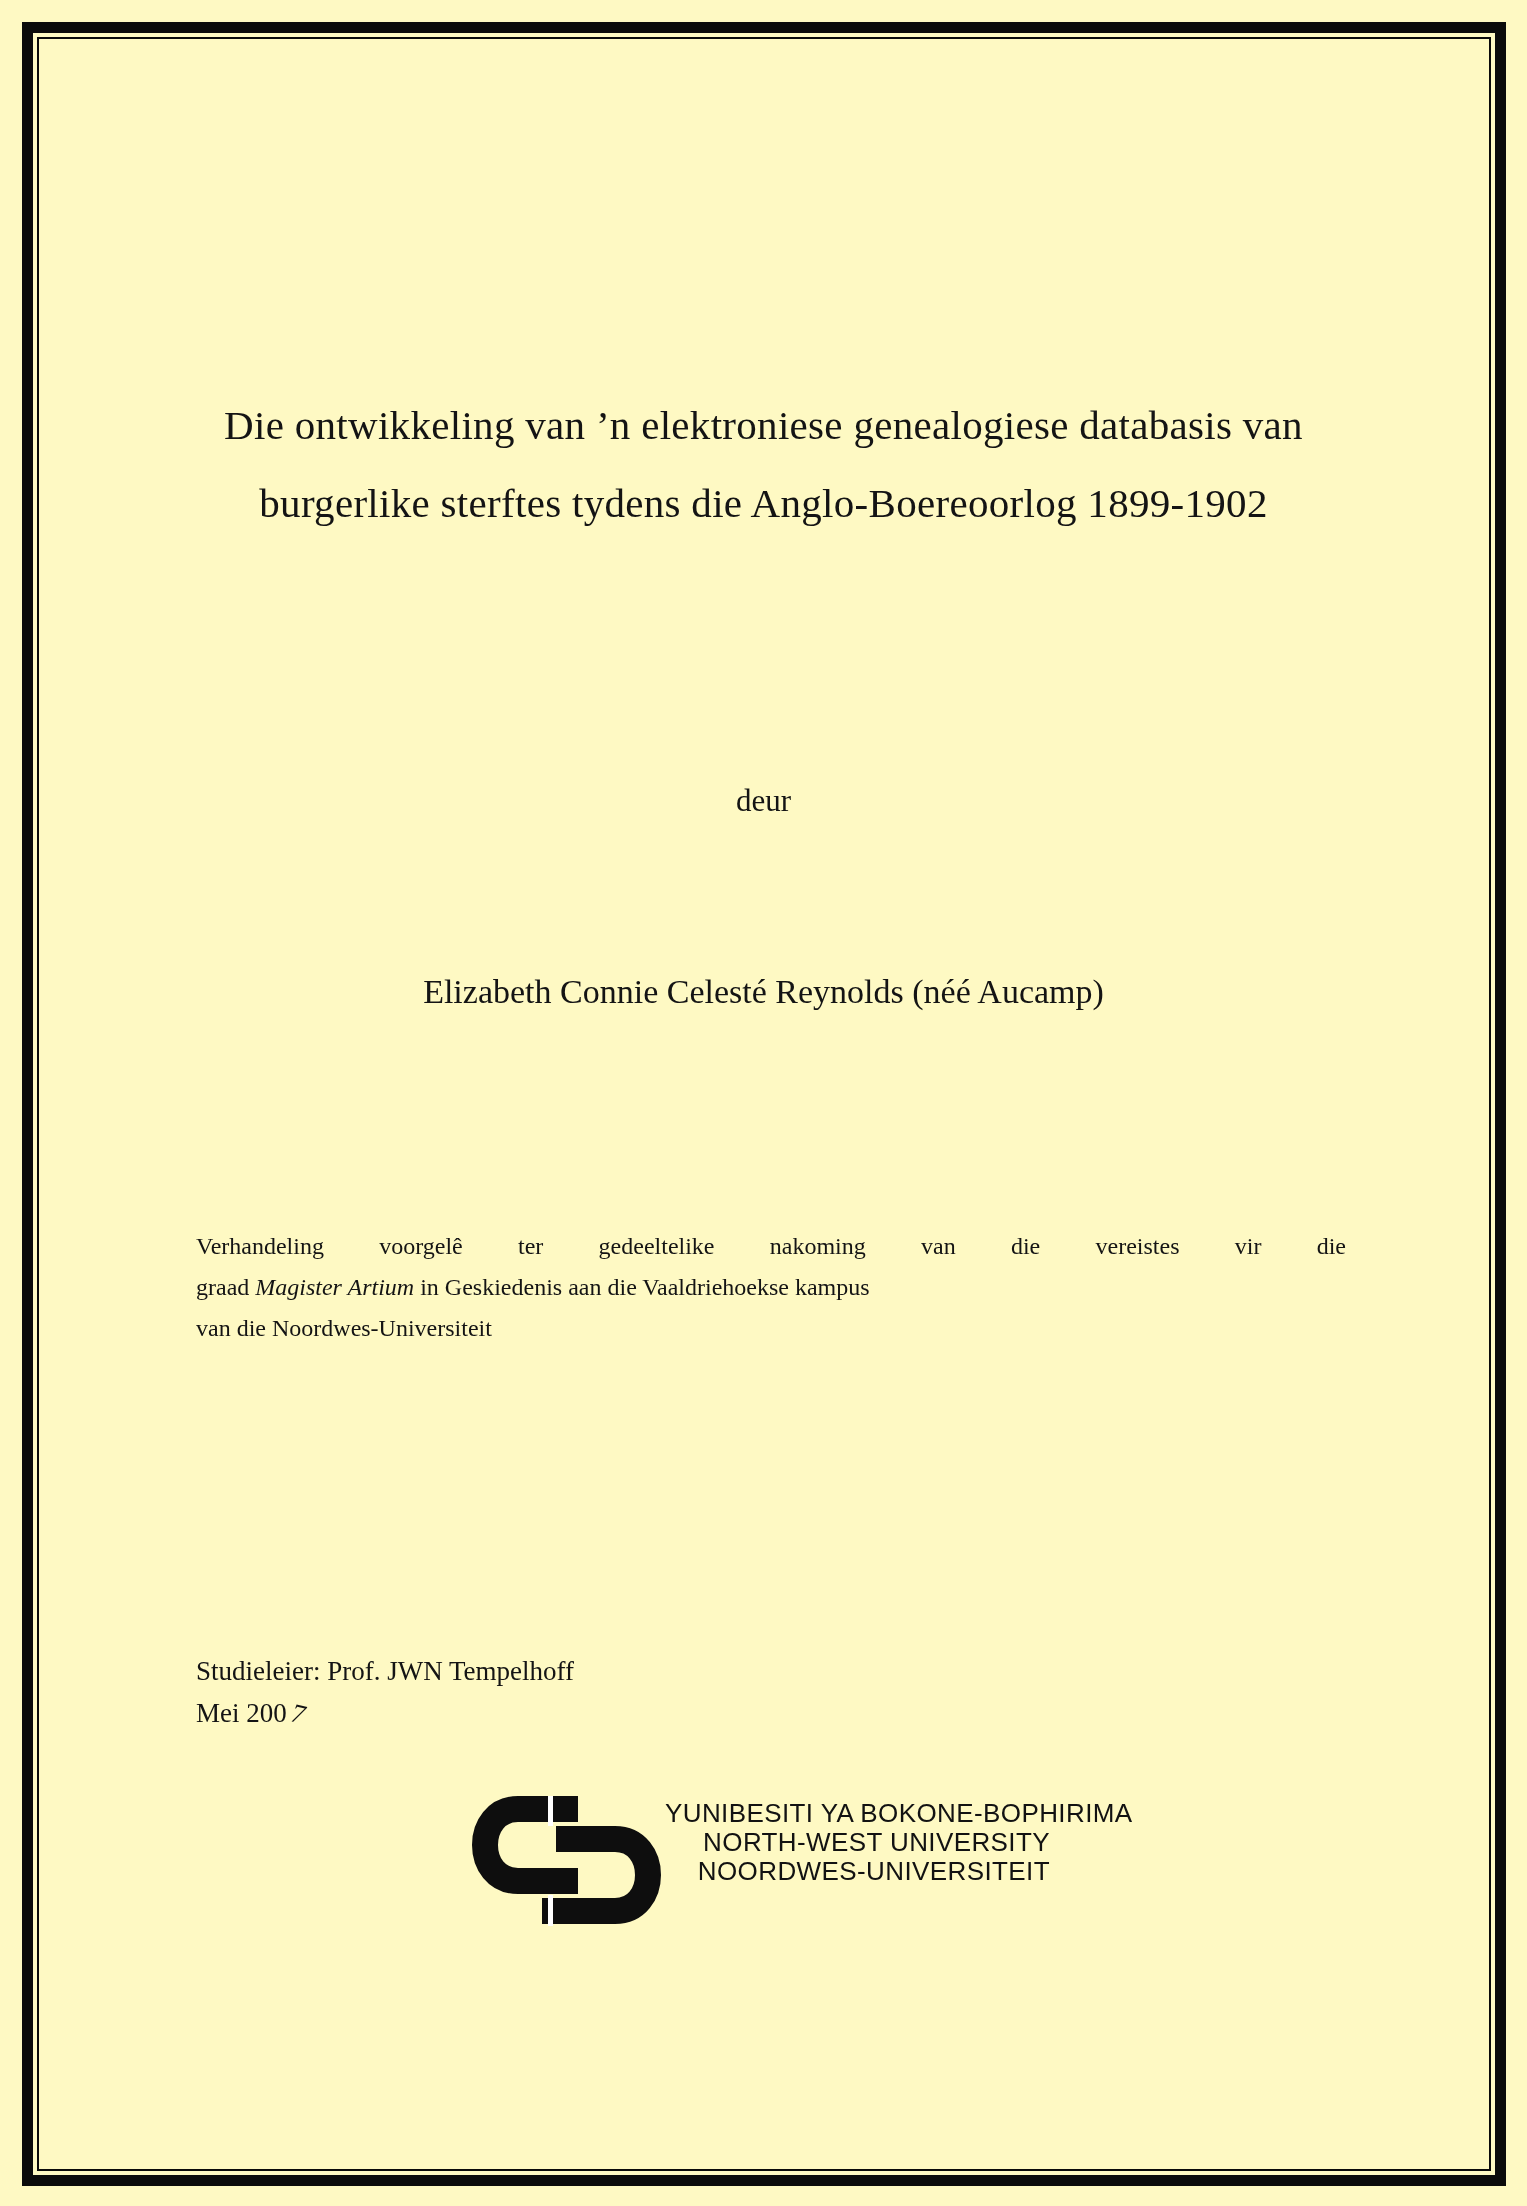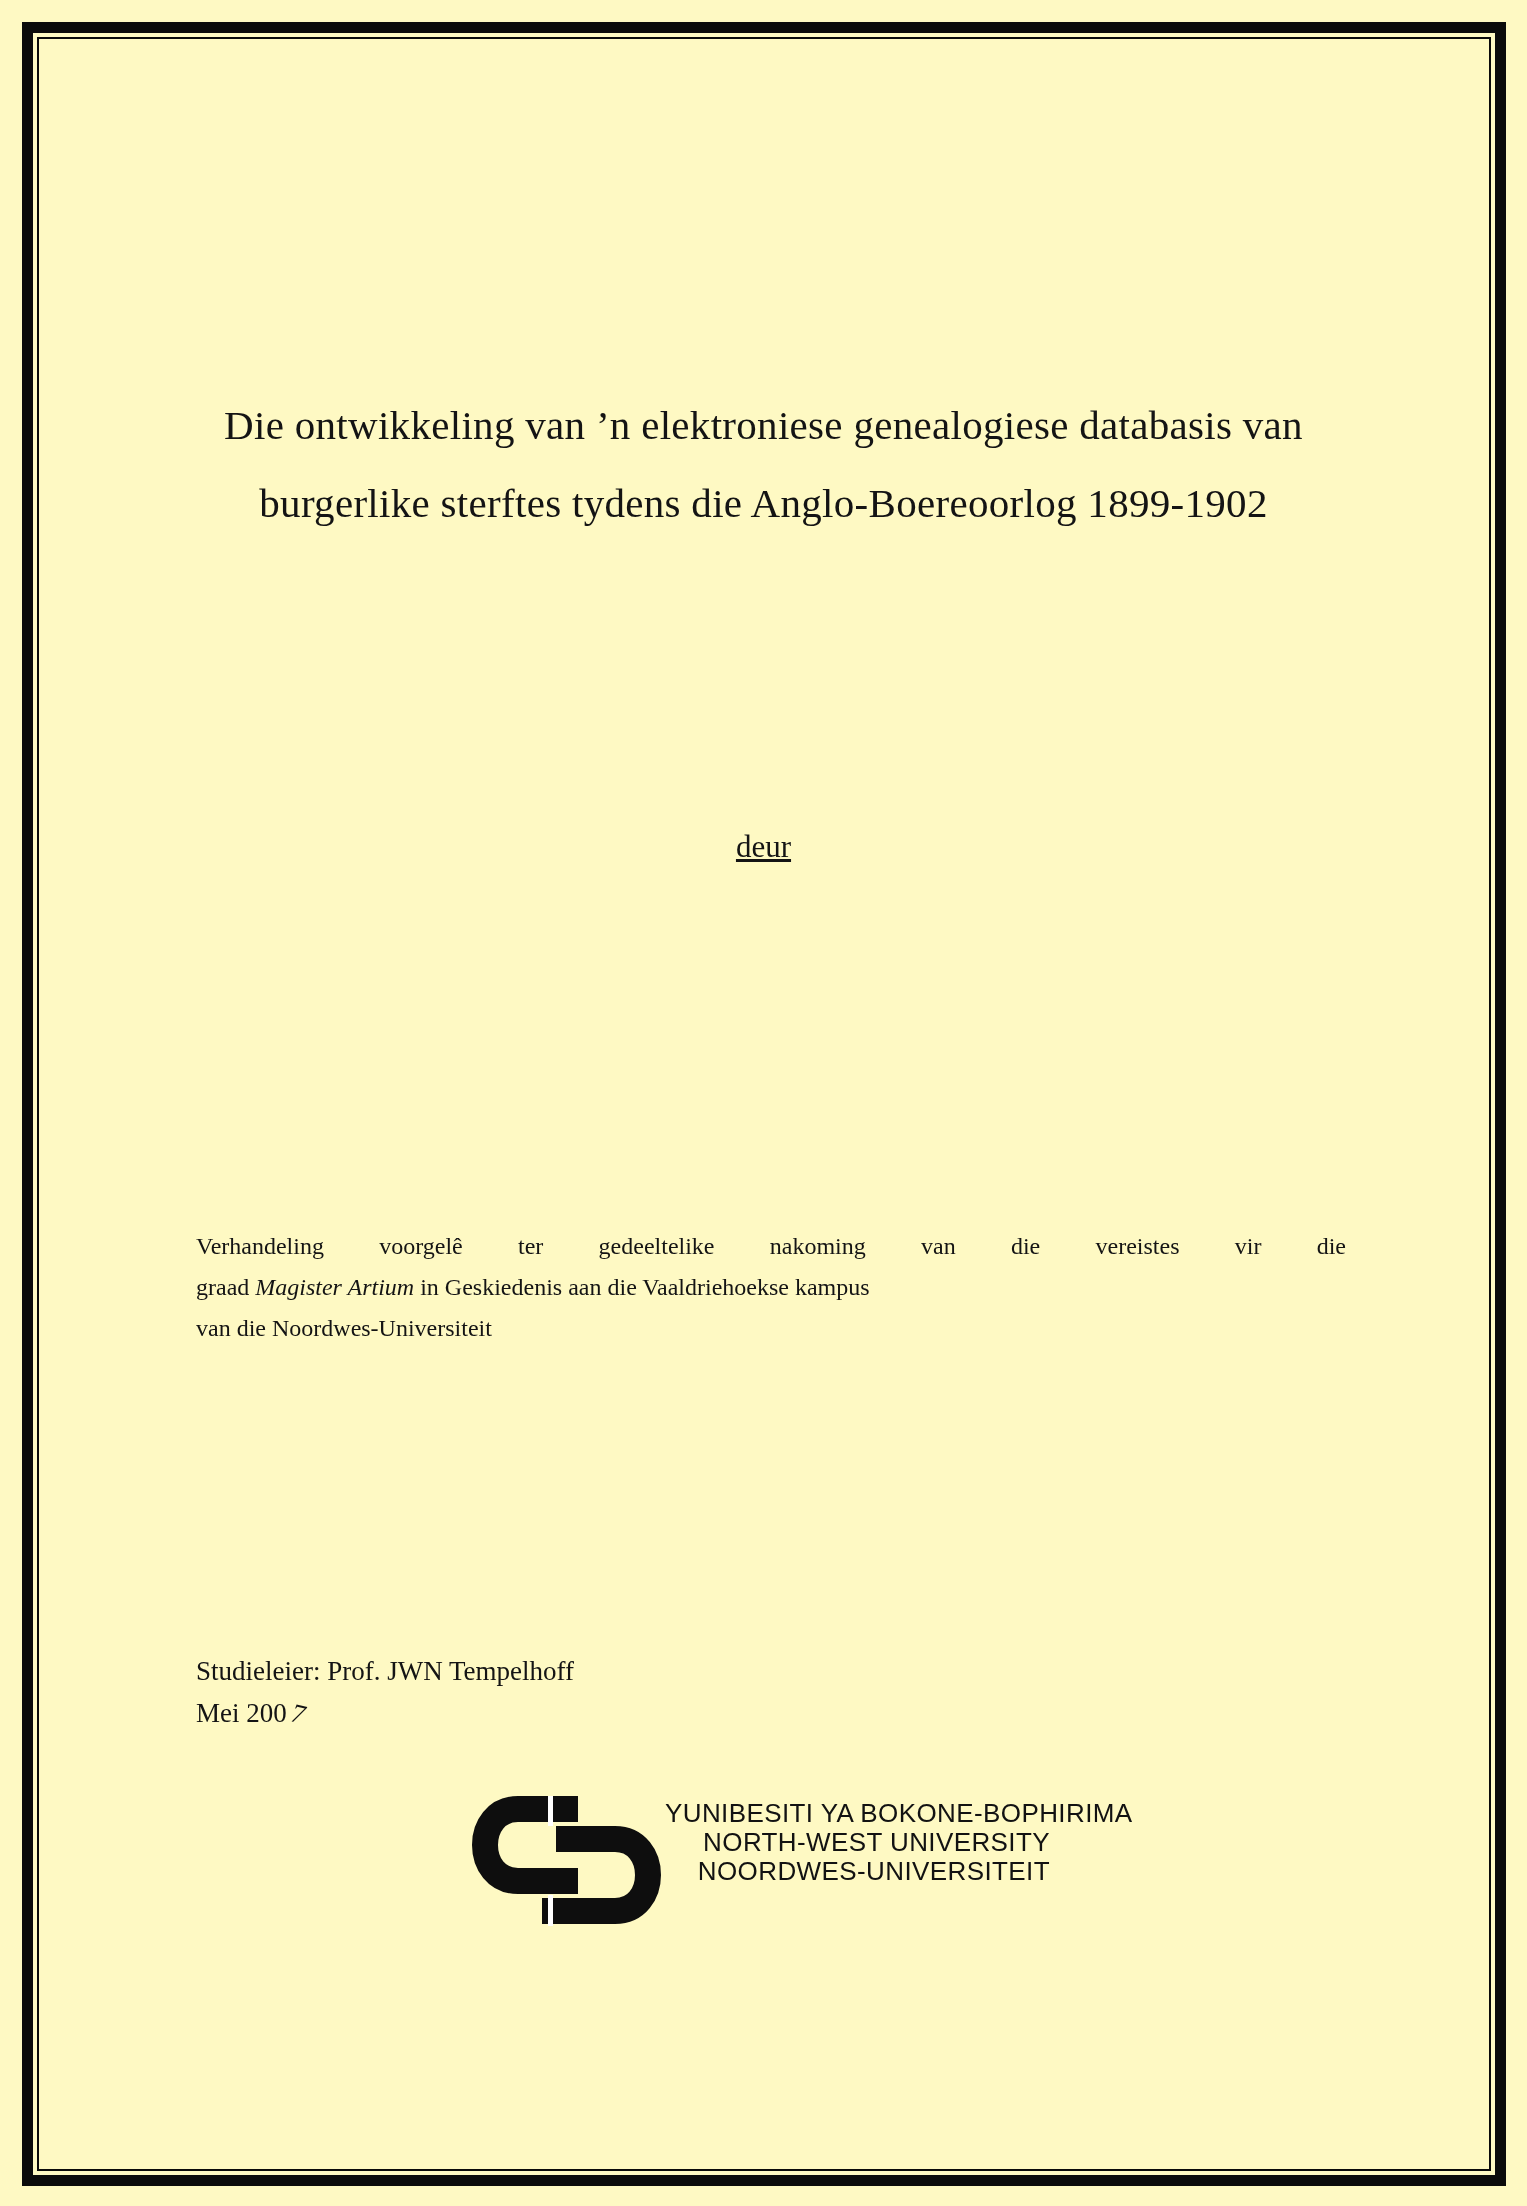--- a/index.html
+++ b/index.html
@@ -19,23 +19,23 @@
     position:absolute; left:37px; top:37px; right:36px; bottom:35px;
     border:2px solid #0b0b0b;
   }
   .thesis-title {
     position:absolute; top:386px; left:130px; right:130px;
     text-align:center;
     font-size:41px; line-height:78px;
     letter-spacing:0.3px;
   }
   .byline {
-    position:absolute; top:826px; left:0; right:0;
+    position:absolute; top:780px; left:0; right:0;
     text-align:center;
-    font-size:31px; line-height:42px;text-decoration:underline;
+    font-size:31px; line-height:42px;
   }
   .author {
     position:absolute; top:969px; left:0; right:0;
     text-align:center;
     font-size:34px; line-height:46px;
   }
   .statement {
     position:absolute; top:1226px; left:196px; width:1150px;
     font-size:24px; line-height:41px;
   }
@@ -78,20 +78,21 @@
   <div class="frame-outer"></div>
   <div class="frame-inner"></div>
 
   <div class="thesis-title">
     <div>Die ontwikkeling van ’n elektroniese genealogiese databasis van</div>
     <div>burgerlike sterftes tydens die Anglo-Boereoorlog 1899-1902</div>
   </div>
 
   <div class="byline">deur</div>
 
+  <div class="author">Elizabeth Connie Celesté Reynolds (néé Aucamp)</div>
 
   <div class="statement">
     <div class="justified">Verhandeling voorgelê ter gedeeltelike nakoming van die vereistes vir die</div>
     <div><span>graad </span><span class="italic">Magister Artium</span><span> in Geskiedenis aan die Vaaldriehoekse kampus</span></div>
     <div>van die Noordwes-Universiteit</div>
   </div>
 
   <div class="supervisor-block">
     <div>Studieleier: Prof. JWN Tempelhoff</div>
     <div><span>Mei 200</span><span class="digit-seven">7</span></div>

